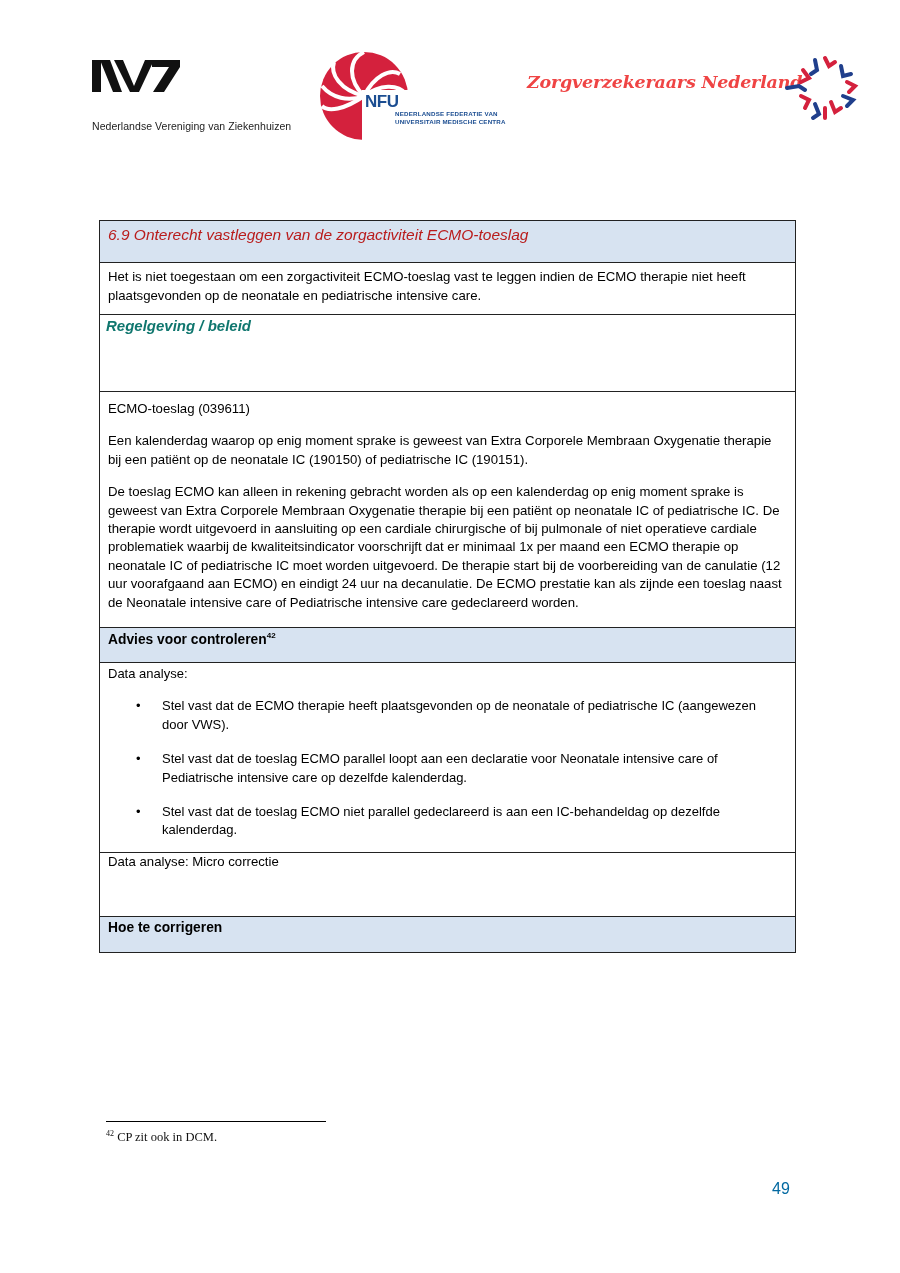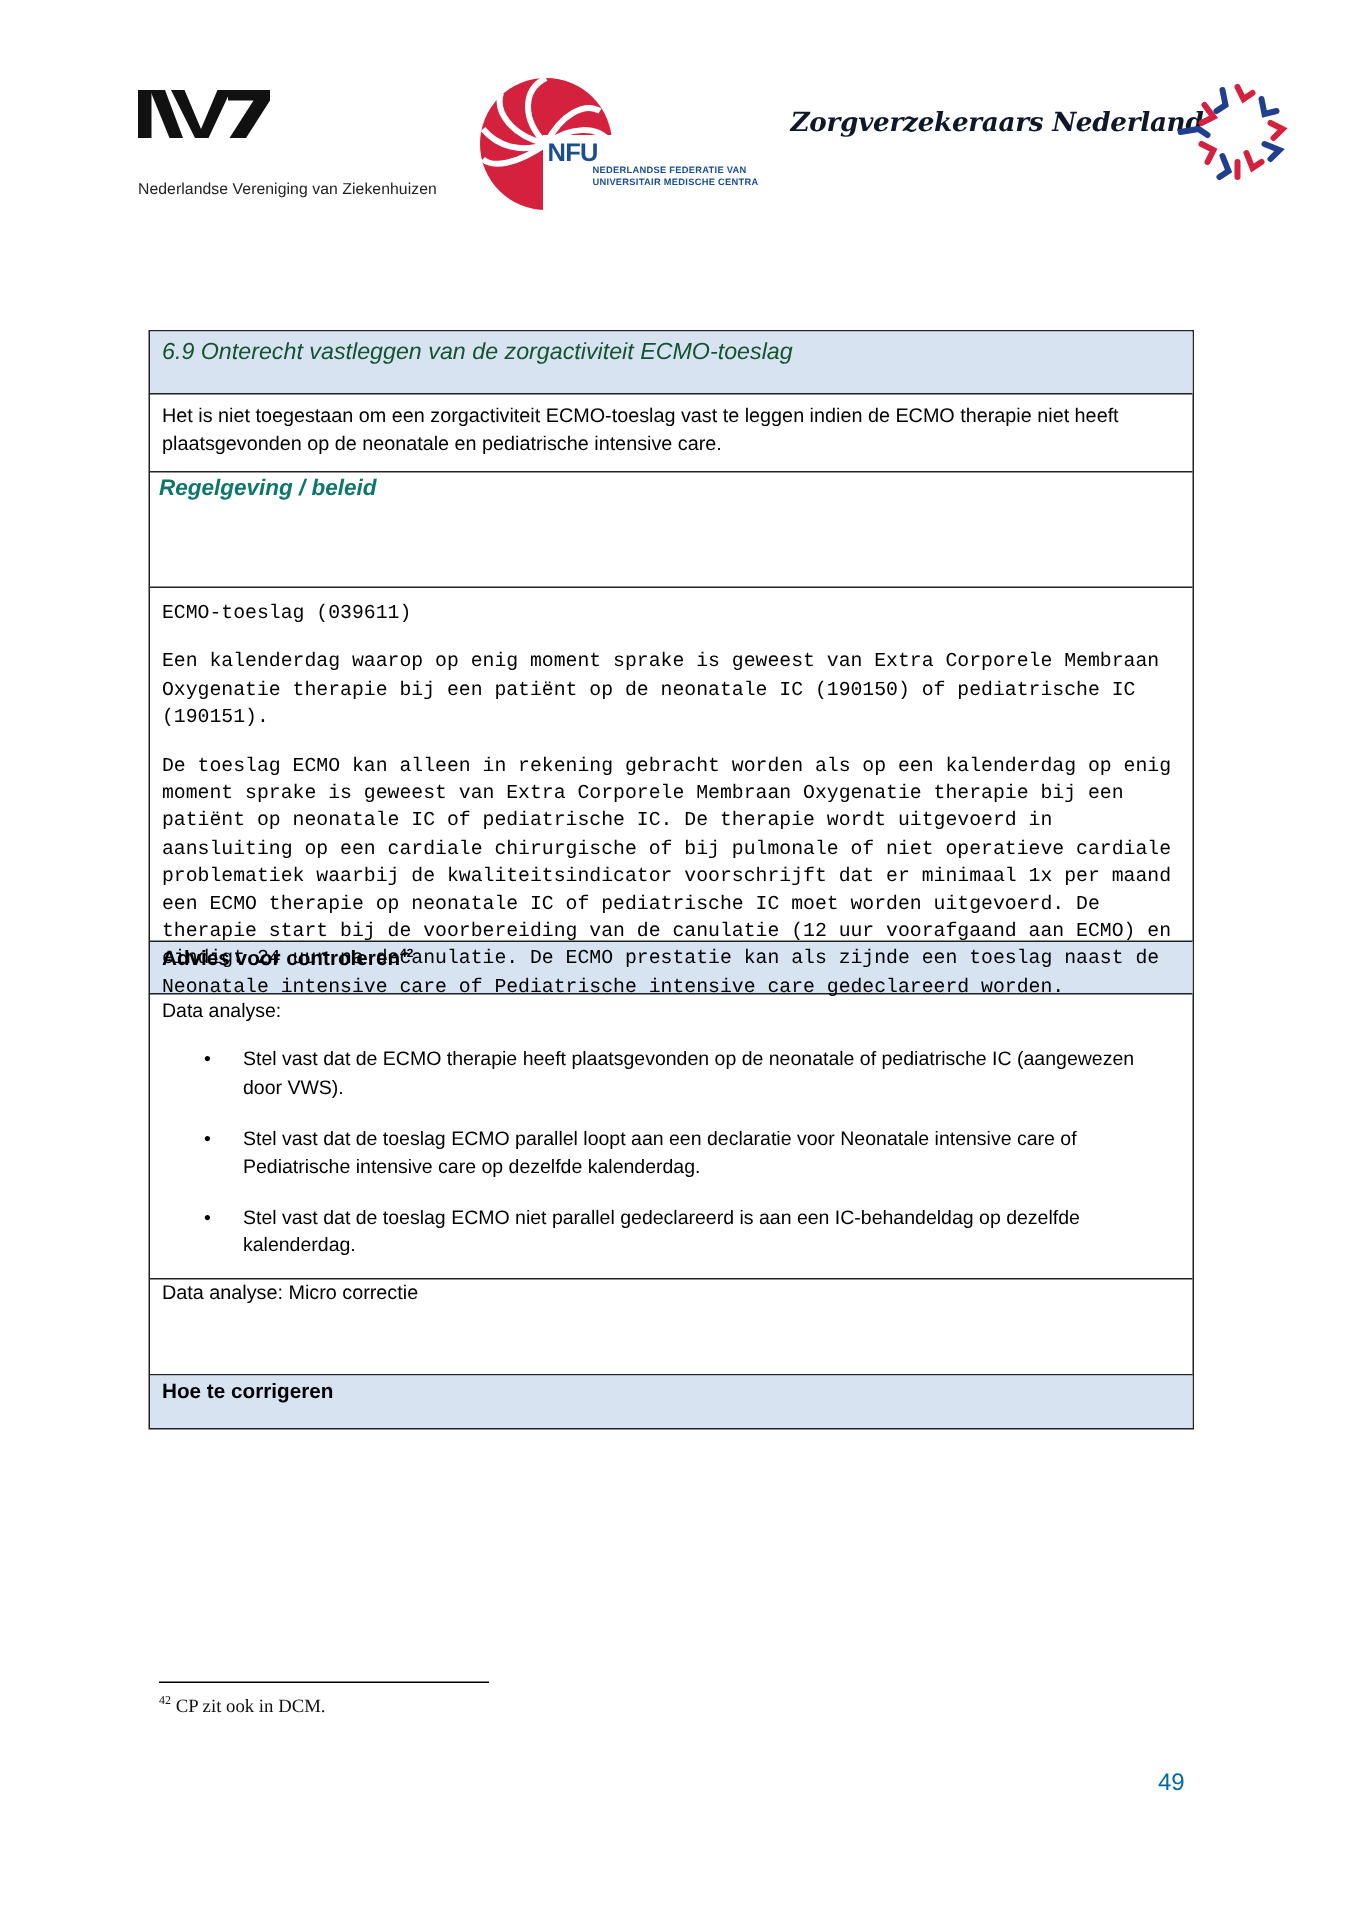--- a/index.html
+++ b/index.html
@@ -11,41 +11,41 @@
   .nvz-mark { position: absolute; left: 0; top: 0; }
   .nvz-sub { position: absolute; left: 0; top: 62px; font-size: 10.5px; color: #222; white-space: nowrap; letter-spacing: 0.05px; }
 
   .logo-nfu { position: absolute; left: 318px; top: 50px; width: 210px; height: 92px; }
   .nfu-circle { position: absolute; left: 0; top: 0; }
   .nfu-name { position: absolute; left: 47px; top: 42px; font-size: 17px; font-weight: bold; color: #1b4d91; letter-spacing: -0.5px; }
   .nfu-sub { position: absolute; left: 77px; top: 60px; font-size: 6.2px; font-weight: bold; color: #1b4d91; line-height: 8px; white-space: nowrap; letter-spacing: 0.2px; }
 
   .logo-zn { position: absolute; left: 527px; top: 52px; width: 340px; height: 75px; }
   .zn-name { position: absolute; left: 0; top: 20px; font-family: "DejaVu Serif", serif; font-style: italic; font-weight: bold;
-             font-size: 17.5px; color: #0f172a; white-space: nowrap; letter-spacing: -0.2px; }
+             font-size: 17.5px; color: #ef4444; white-space: nowrap; letter-spacing: -0.2px; }
   .zn-mark { position: absolute; left: 258px; top: 0; }
 
   
   .main-table { position: absolute; left: 99px; top: 220px; width: 697px;
                 border: 1.5px solid #222; box-sizing: border-box; }
   .row { border-bottom: 1.5px solid #222; box-sizing: border-box; }
   .row:last-child { border-bottom: none; }
   .row.head { background: #d7e3f1; }
   .title-row { height: 42px; padding: 5px 8px 0 8px; }
-  .title-row .t { font-size: 15.5px; font-style: italic; color: #14532d; }
+  .title-row .t { font-size: 15.5px; font-style: italic; color: #b91c1c; }
   .intro-row { height: 52px; padding: 4px 8px 0 8px; font-size: 13.2px; line-height: 19px; }
   .reg-row { height: 77px; padding: 0 8px 0 6px; }
   .reg-title { font-size: 15px; font-style: italic; font-weight: bold; color: #0f766e; padding-top: 2px; height: 34px; }
   .reg-table { border-collapse: collapse; margin-left: 2px; }
   .reg-table td { border: 1.5px solid #222; font-size: 12.6px; height: 16px; padding: 0 5px; line-height: 15px; }
   .reg-table td.b { font-weight: bold; }
   .c1 { width: 156px; } .c2 { width: 102px; } .c3 { width: 98px; } .c4 { width: 98px; }
 
   .body-row { height: 236px; padding: 8px 8px 0 8px; font-size: 13.2px; line-height: 18.4px; }
-  .body-row p { margin: 0 0 14px 0; font-family: Liberation Mono, monospace; }
+  .body-row p { margin: 0 0 14px 0; }
   .section-head { height: 35px; padding: 3px 8px 0 8px; font-size: 13.8px; font-weight: bold; }
   .section-head sup { font-size: 8px; font-weight: bold; vertical-align: super; }
   .advies-body { height: 190px; padding: 2px 8px 0 8px; font-size: 13px; line-height: 18.4px; }
   .advies-body ul { margin: 14px 0 0 0; padding-left: 54px; list-style: none; }
   .advies-body li { position: relative; margin-bottom: 16px; padding-right: 4px; }
   .advies-body li .bullet { position: absolute; left: -26px; top: 0; }
   .correct-body { height: 64px; padding: 1px 8px 0 8px; font-size: 13.2px; }
 
   
   .fn-rule { position: absolute; left: 106px; top: 1121px; width: 220px; height: 1px; background: #000; }

